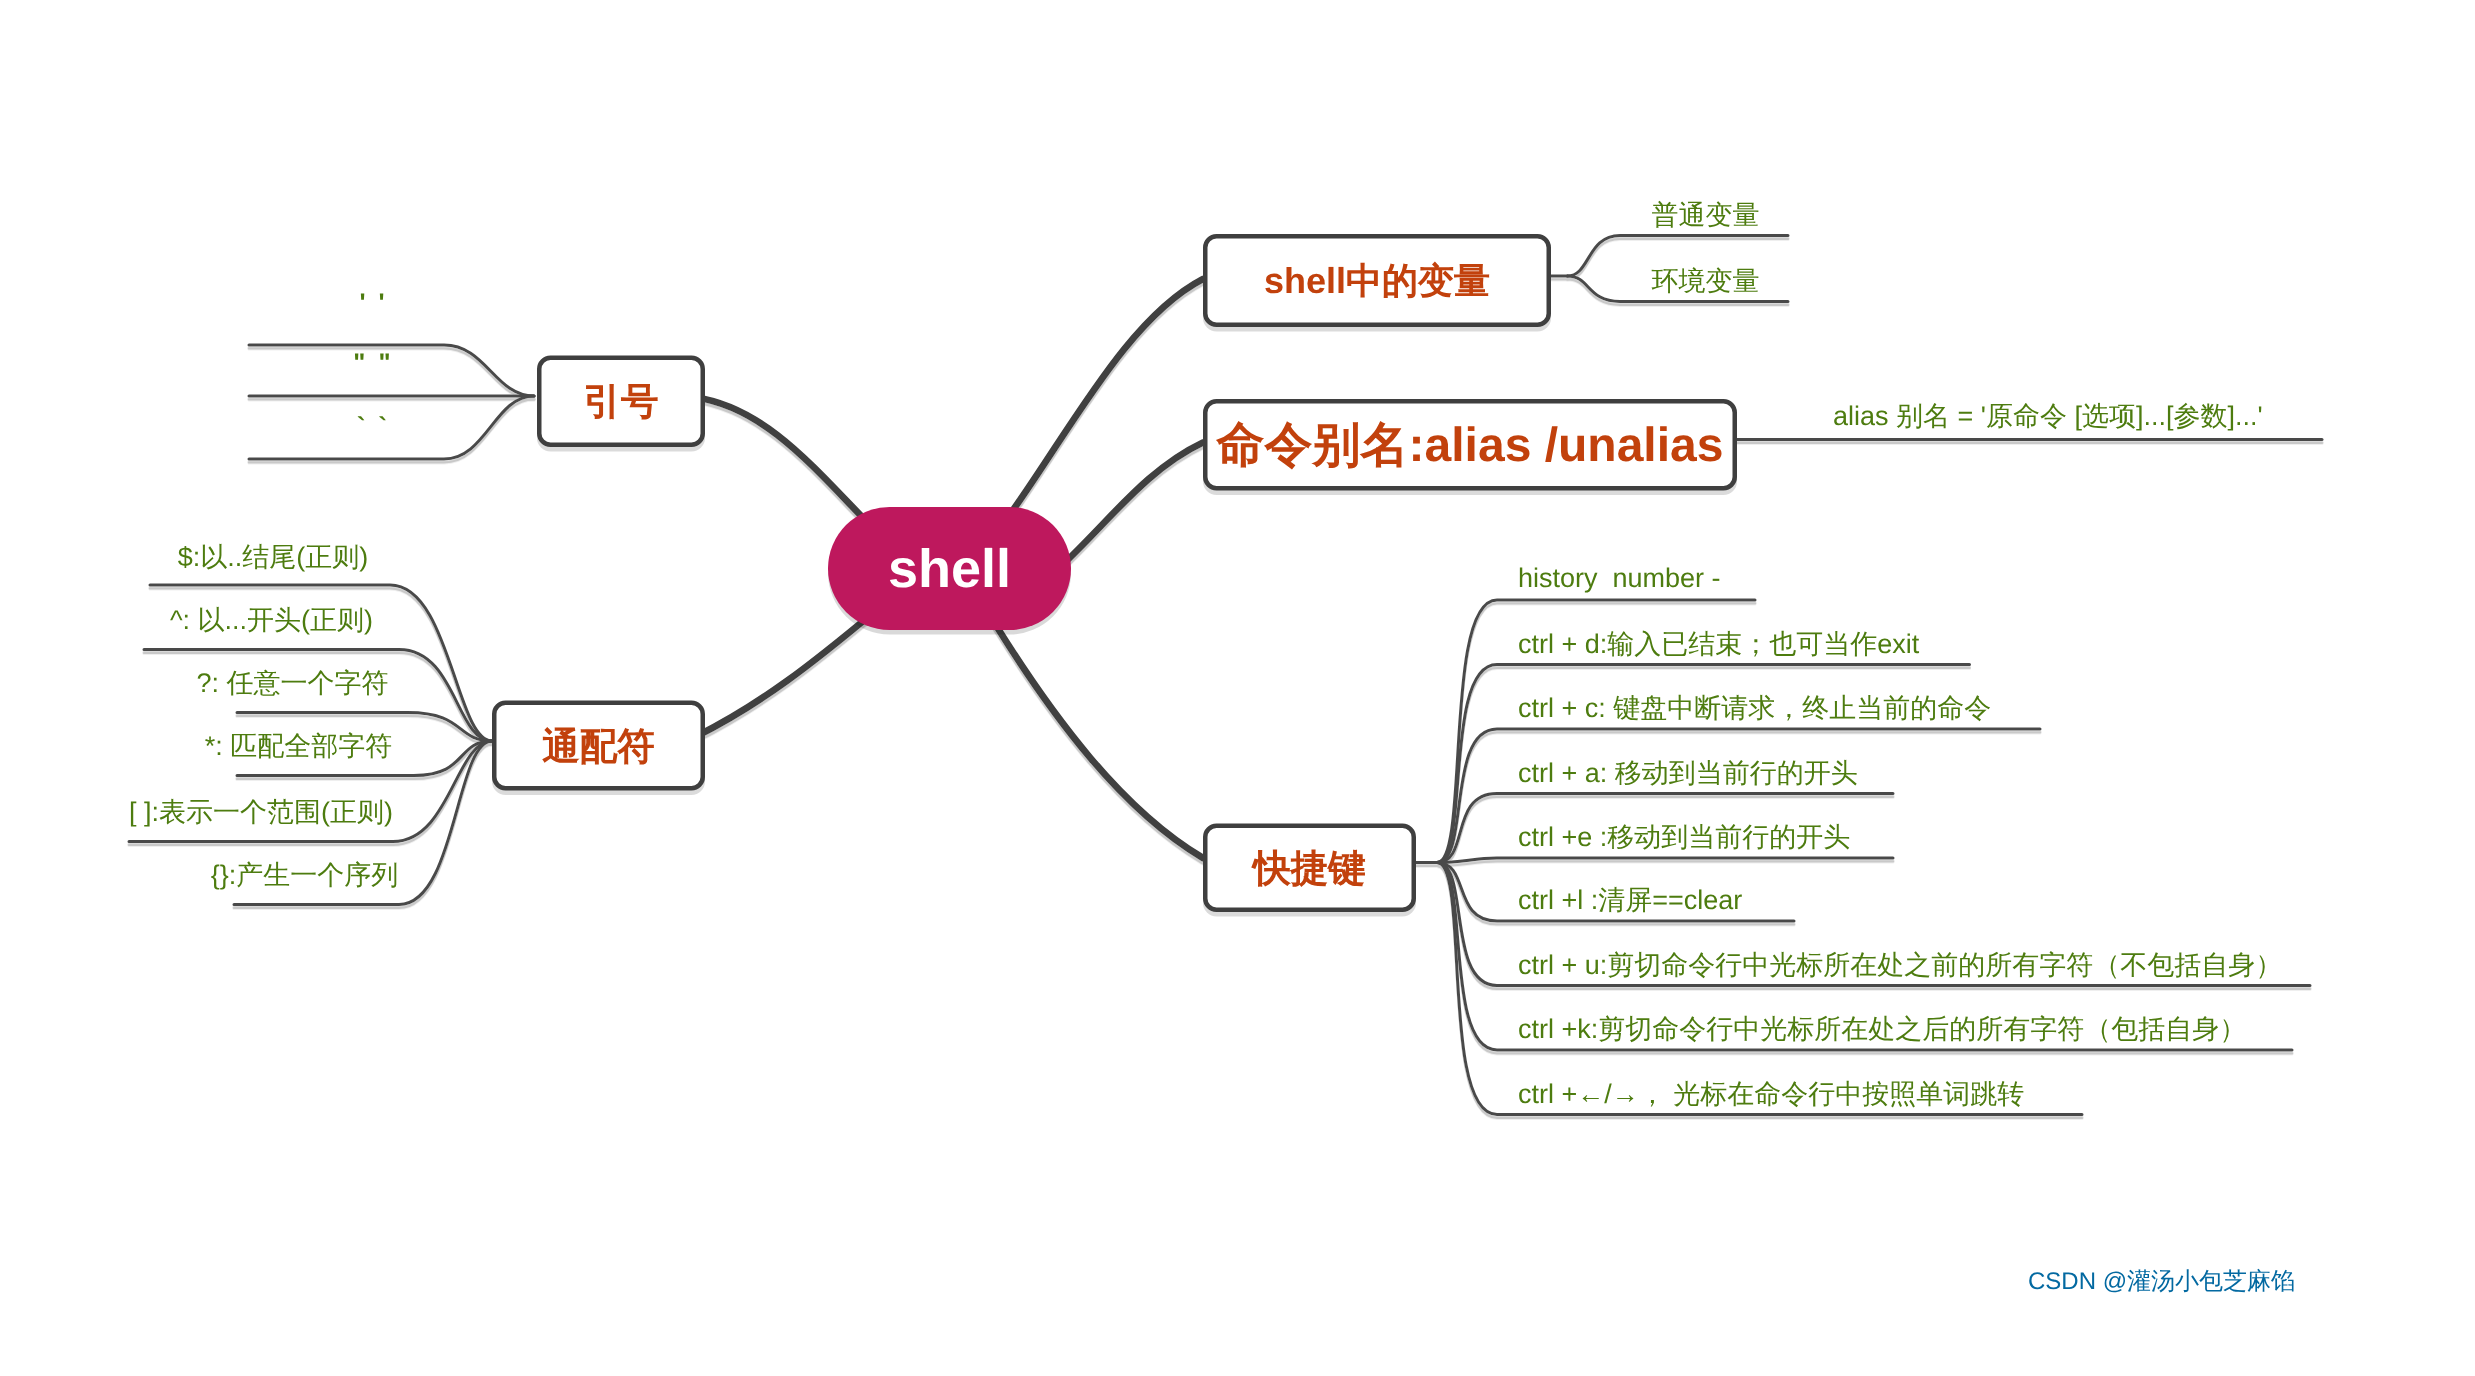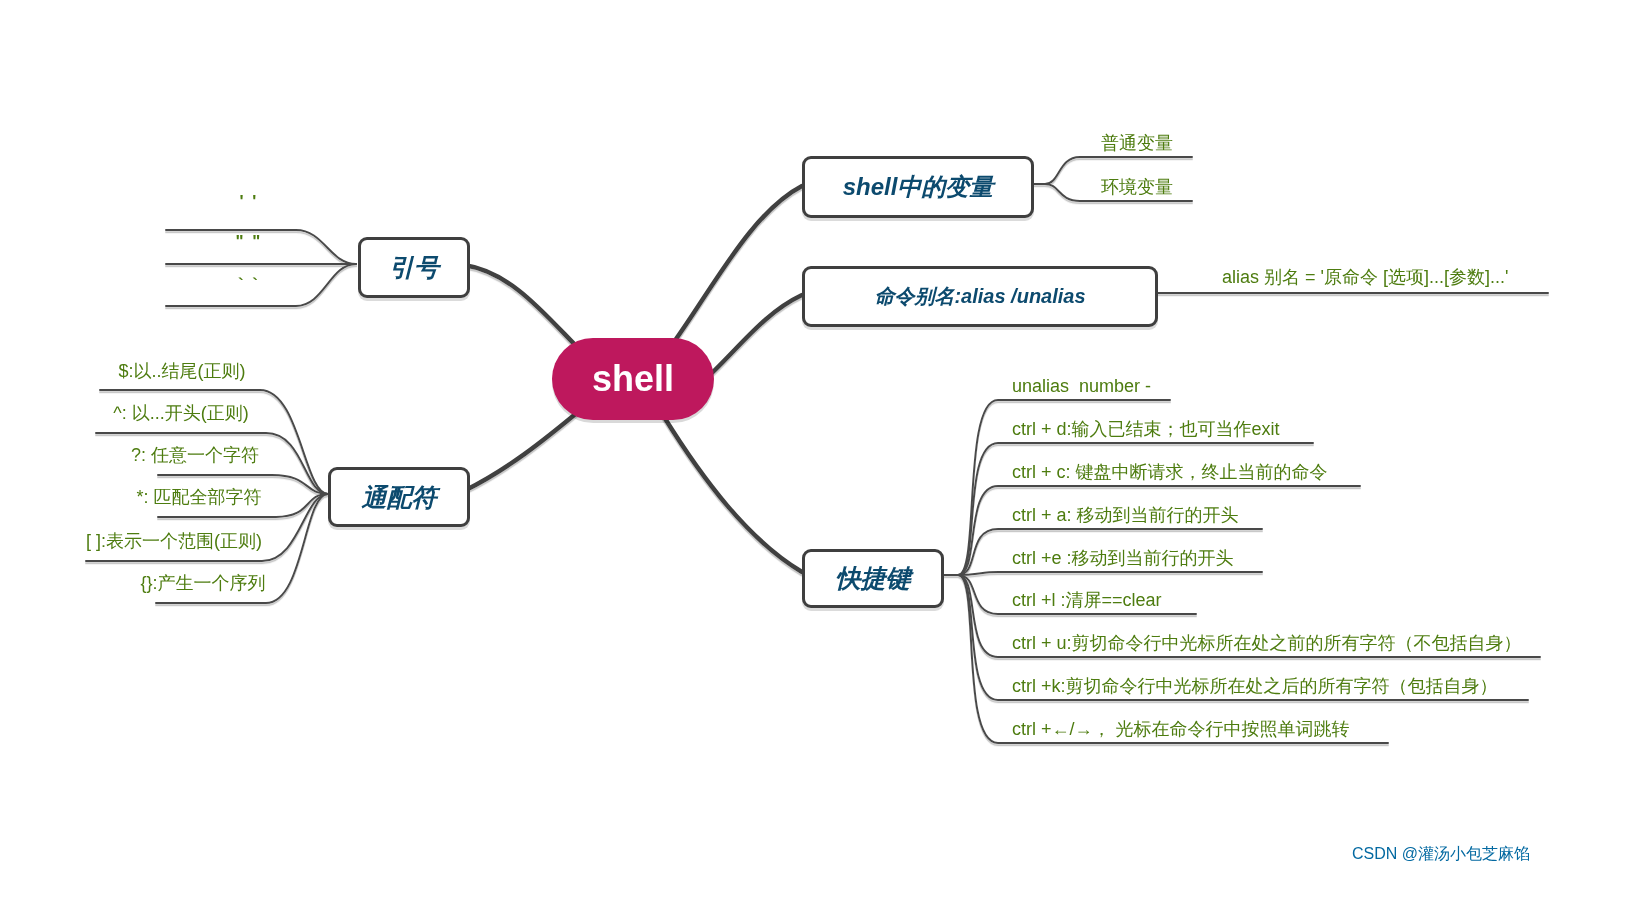--- a/index.html
+++ b/index.html
@@ -44,24 +44,23 @@
     box-shadow: 0 3px 0 rgba(0,0,0,0.15);
     cursor: pointer;
   }
   .topic {
     position: absolute;
     background: #ffffff;
     border: 3px solid #3f3f3f;
     border-radius: 9px;
     display: flex; align-items: center; justify-content: center;
     font-weight: bold;
-    color: #0c4a6e;
+    color: #c2410c;
     box-shadow: 0 3px 0 rgba(0,0,0,0.14);
     cursor: pointer;
-    font-style: italic;
   }
   .child-label {
     position: absolute;
     font-size: 18px;
     color: #4d7c0f;
     white-space: pre;
     cursor: pointer;
   }
   .child-label.centered { transform: translate(-50%, -50%); }
   .child-label.lefted   { transform: translate(0, -50%); }
@@ -122,21 +121,21 @@
       </filter>
     </defs>
   </svg>
 
   <div class="root-node" style="background: #be185d; color: rgb(255, 255, 255);">shell</div>
 
   <div class="topic" style="left:358px; top:237px; width:106px; height:55px; font-size:25px;">引号</div>
 
   <div class="topic" style="left:802px; top:156px; width:226px; height:56px; font-size:24px;">shell中的变量</div>
 
-  <div class="topic" style="left:802px; top:266px; width:350px; height:55px; font-size:20px;">命令别名:alias /unalias</div>
+  <div class="topic" style="left:802px; top:266px; width:350px; height:55px; font-size:32px;">命令别名:alias /unalias</div>
 
   <div class="topic" style="left:328px; top:467px; width:136px; height:54px; font-size:25px;">通配符</div>
 
   <div class="topic" style="left:802px; top:549px; width:136px; height:53px; font-size:25px;">快捷键</div>
 
   <div class="child-label centered quote-glyph" style="left:249px; top:202px;">' '</div>
   <div class="child-label centered quote-glyph" style="left:249px; top:242px;">" "</div>
   <div class="child-label centered quote-glyph" style="left:249px; top:285px;">` `</div>
 
   <div class="child-label centered" style="left:1137px; top:143px;">普通变量</div>
@@ -144,21 +143,21 @@
 
   <div class="child-label lefted" style="left:1222px; top:277px;">alias 别名 = '原命令 [选项]...[参数]...'</div>
 
   <div class="child-label centered" style="left:182px; top:371px;">$:以..结尾(正则)</div>
   <div class="child-label centered" style="left:181px; top:413px;">^: 以...开头(正则)</div>
   <div class="child-label centered" style="left:195px; top:455px;">?: 任意一个字符</div>
   <div class="child-label centered" style="left:199px; top:497px;">*: 匹配全部字符</div>
   <div class="child-label centered" style="left:174px; top:541px;">[ ]:表示一个范围(正则)</div>
   <div class="child-label centered" style="left:203px; top:583px;">{}:产生一个序列</div>
 
-  <div class="child-label lefted" style="left:1012px; top:386px;">unalias  number -</div>
+  <div class="child-label lefted" style="left:1012px; top:386px;">history  number -</div>
   <div class="child-label lefted" style="left:1012px; top:429px;">ctrl + d:输入已结束；也可当作exit</div>
   <div class="child-label lefted" style="left:1012px; top:472px;">ctrl + c: 键盘中断请求，终止当前的命令</div>
   <div class="child-label lefted" style="left:1012px; top:515px;">ctrl + a: 移动到当前行的开头</div>
   <div class="child-label lefted" style="left:1012px; top:558px;text-align:center;">ctrl +e :移动到当前行的开头</div>
   <div class="child-label lefted" style="left:1012px; top:600px;">ctrl +l :清屏==clear</div>
   <div class="child-label lefted" style="left:1012px; top:643px;">ctrl + u:剪切命令行中光标所在处之前的所有字符（不包括自身）</div>
   <div class="child-label lefted" style="left:1012px; top:686px;">ctrl +k:剪切命令行中光标所在处之后的所有字符（包括自身）</div>
   <div class="child-label lefted" style="left:1012px; top:729px;">ctrl +←/→， 光标在命令行中按照单词跳转</div>
 
   <div class="watermark">CSDN @灌汤小包芝麻馅</div>

